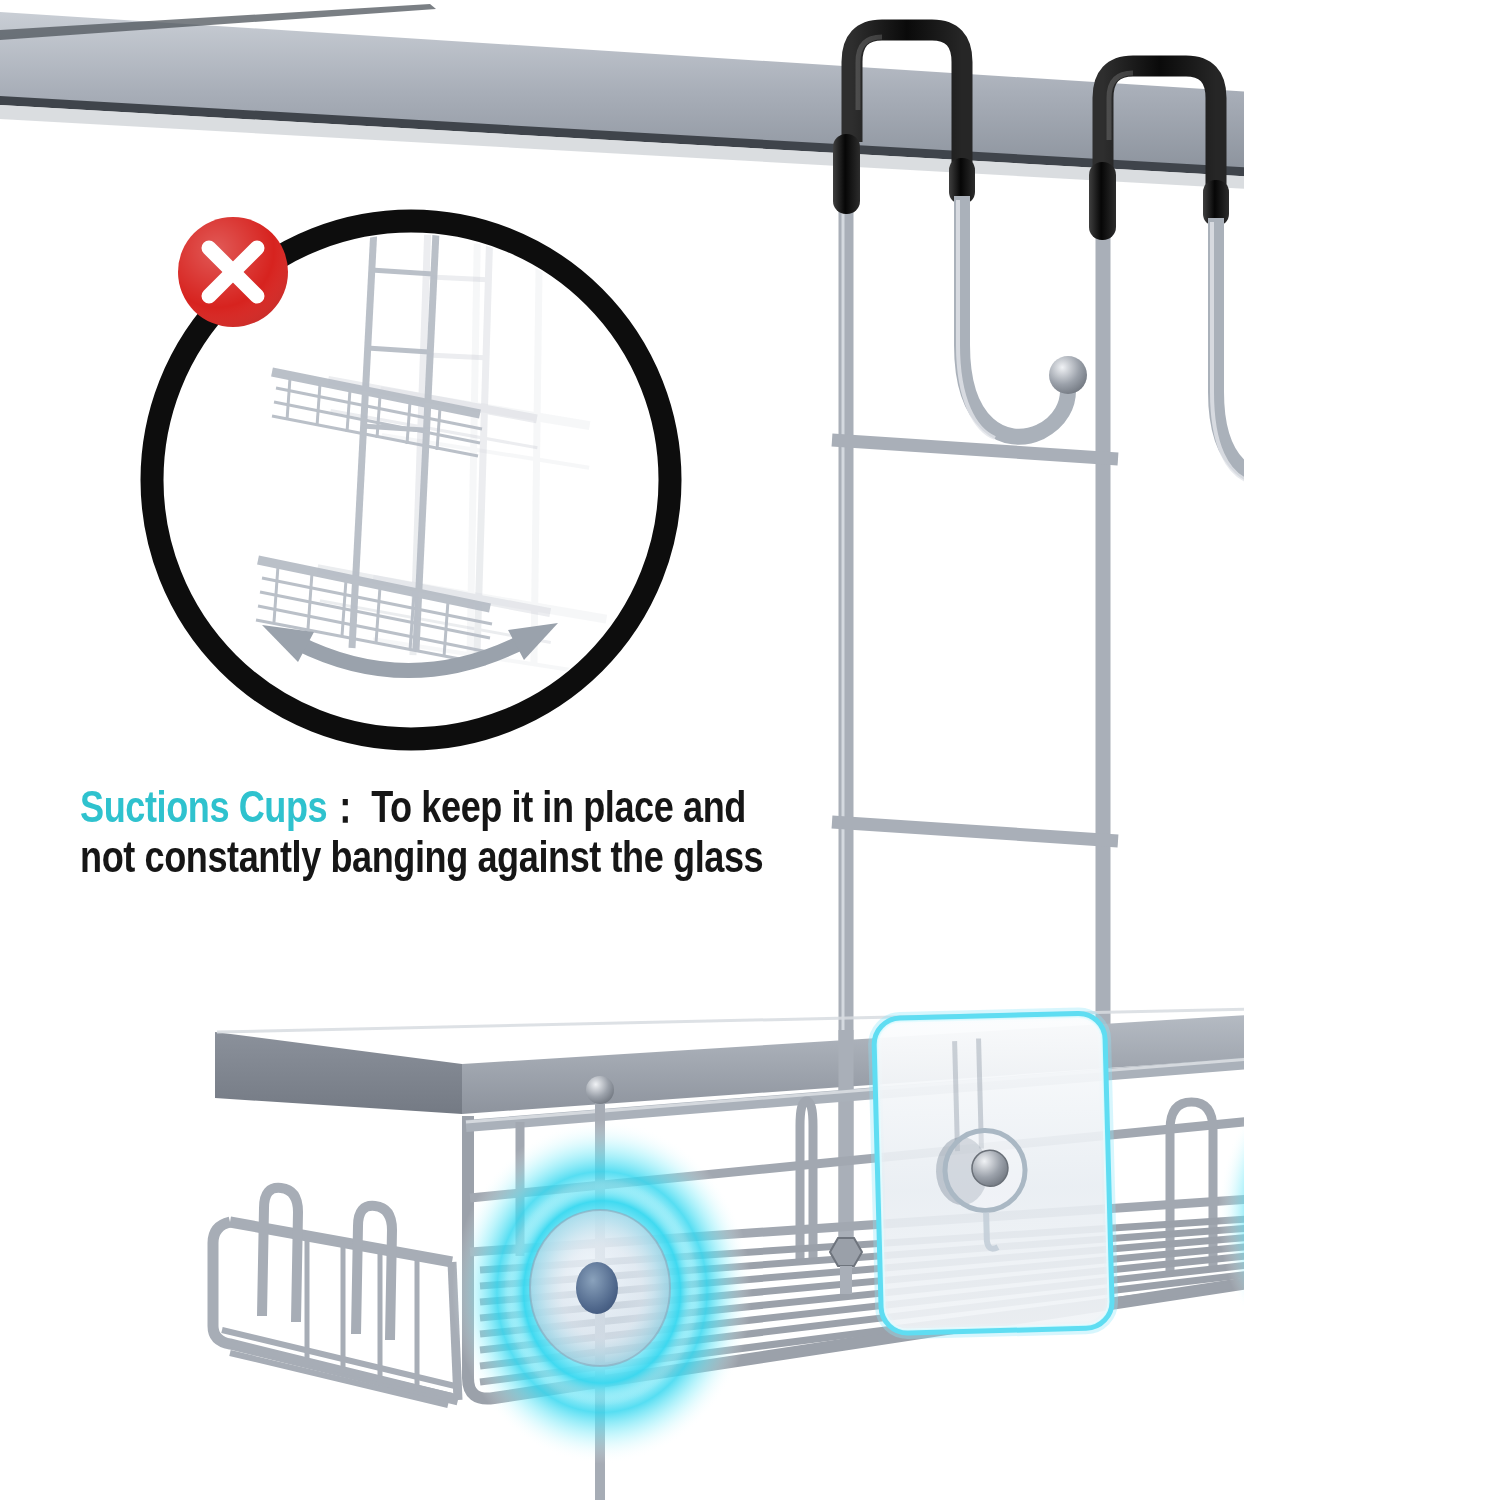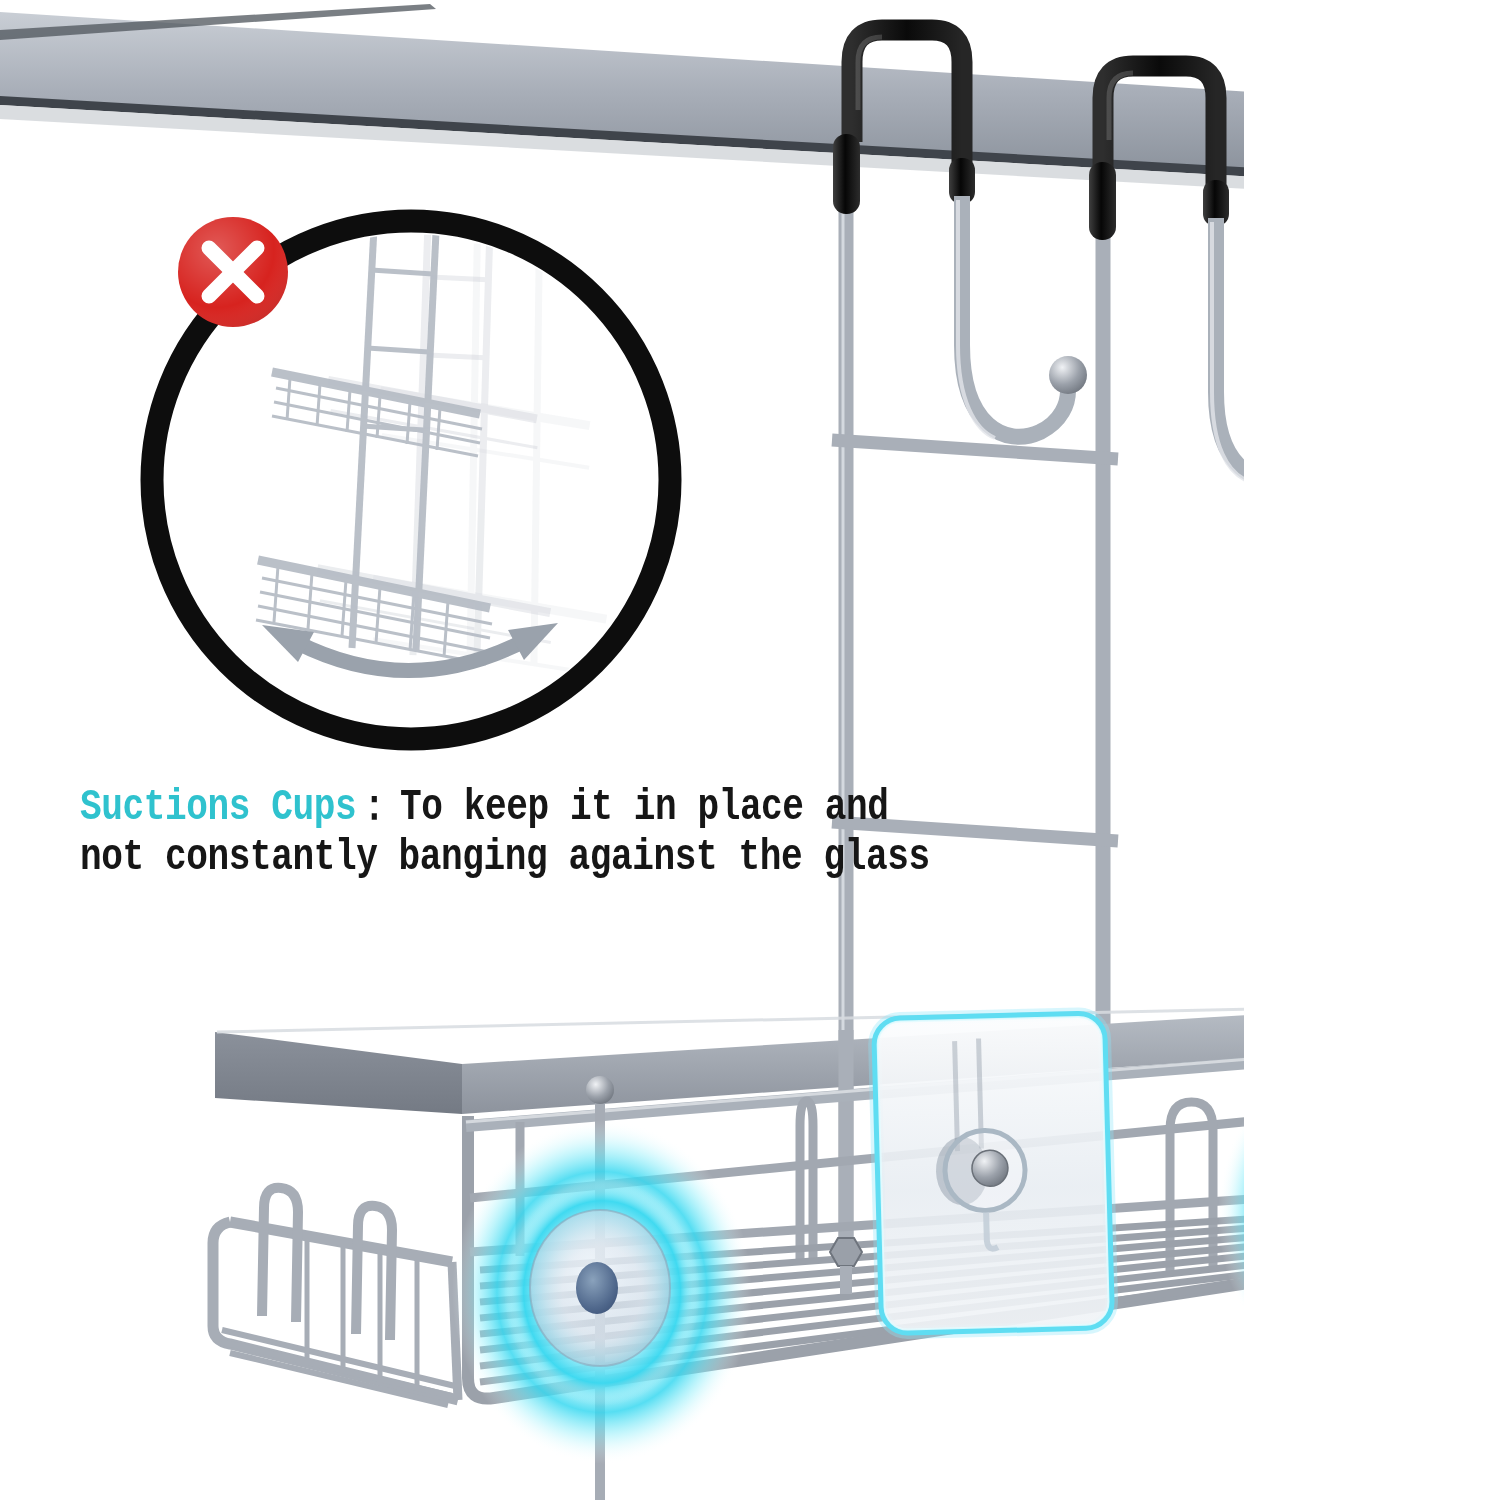--- a/index.html
+++ b/index.html
@@ -1,17 +1,17 @@
 <!DOCTYPE html>
 <html><head>
 <meta charset="utf-8">
 <style>
   html,body{margin:0;padding:0;background:#ffffff;}
   .stage{position:relative;width:1244px;height:1500px;background:#fff;overflow:hidden;
-         font-family:Liberation Mono, monospace;}
+         font-family:Liberation Sans, sans-serif;}
   .stage svg{position:absolute;left:0;top:0;}
   .caption{position:absolute;left:80px;top:782px;font-weight:bold;font-size:44px;
            line-height:50px;letter-spacing:-0.5px;color:#161616;white-space:nowrap;
            transform:scale(0.82,1);transform-origin:0 0;}
   .caption .teal{color:#2FC2CE;}
   .caption .sep{color:#161616;}
   .caption .rest{margin-left:10px;}
 </style>
 </head>
 <body>

